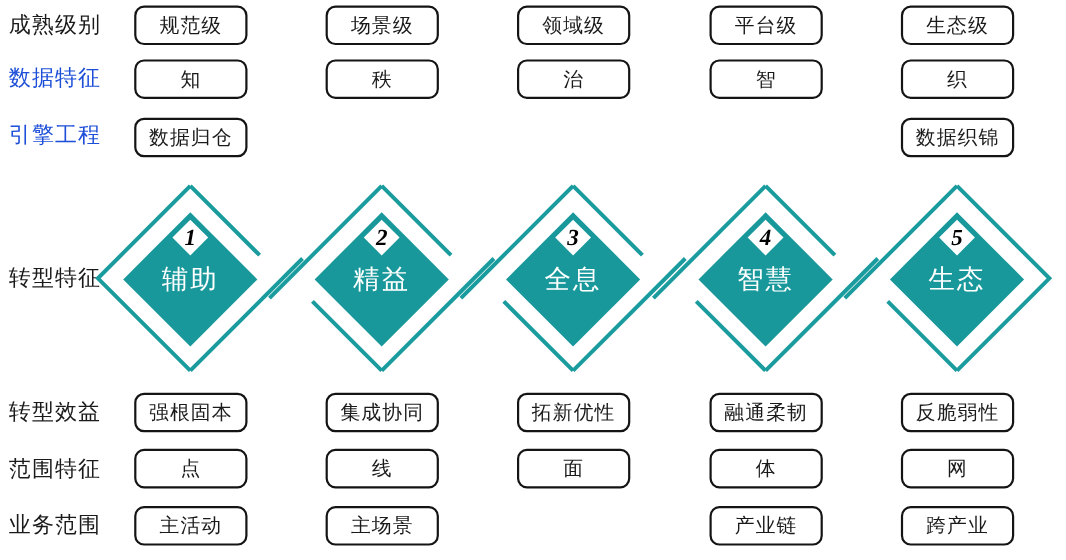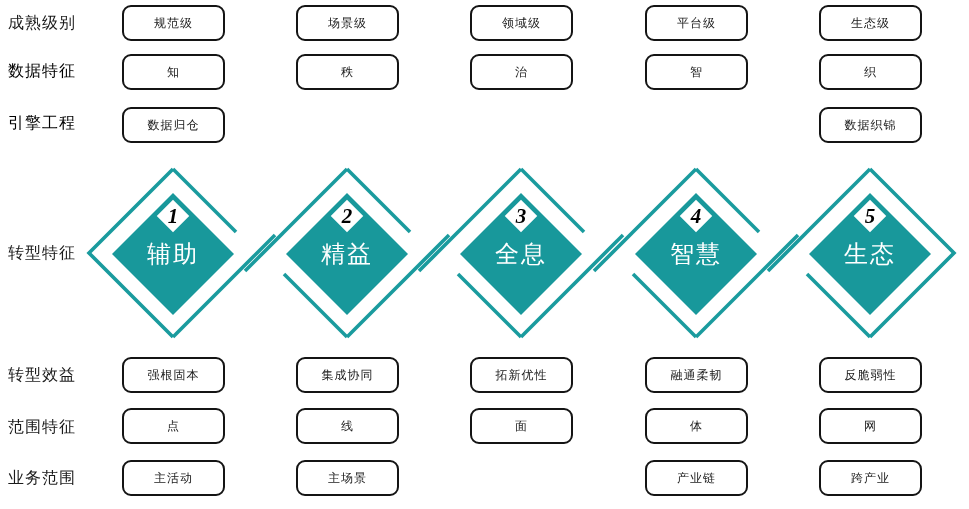--- a/index.html
+++ b/index.html
@@ -2,28 +2,28 @@
 <html><head>
 <meta charset="utf-8">
 <style>
   html,body{margin:0;padding:0;background:#ffffff;}
   #canvas{
     position:relative;width:969px;height:509px;background:#ffffff;overflow:hidden;
     font-family:"Liberation Sans",sans-serif;
   }
   .rowlabel{
     position:absolute;left:8px;height:22px;line-height:22px;
-    font-size:16px;color:#1a1a1a;letter-spacing:1px;white-space:nowrap;
+    font-size:20px;color:#1a1a1a;letter-spacing:1px;white-space:nowrap;
   }
-  .rowlabel.red{color:#000000;font-family:Liberation Serif, serif;}
+  .rowlabel.red{color:#1d4ed8;font-family:Liberation Serif, serif;}
   .box{
     position:absolute;width:103px;height:36px;box-sizing:border-box;
     border:2.5px solid #141414;border-radius:9px;background:#ffffff;
     display:flex;align-items:center;justify-content:center;
-    font-size:12px;color:#1a1a1a;letter-spacing:1px;white-space:nowrap;
+    font-size:18px;color:#1a1a1a;letter-spacing:1px;white-space:nowrap;
   }
   .c1{left:122px}.c2{left:296px}.c3{left:470px}.c4{left:645px}.c5{left:819px}
   .rA{top:5px}.rB{top:54px}.rC{top:107px}.rD{top:357px}.rE{top:408px}.rF{top:460px}
   #diamond-band{position:absolute;left:0;top:158px;}
   .outline{stroke:#1a9b9e;stroke-width:3.6;fill:none;}
   .inner{fill:#18989b;}
   .badge{fill:#ffffff;}
   .num{
     font-family:"Liberation Serif",serif;font-weight:bold;font-style:italic;
     font-size:21px;fill:#000000;text-anchor:middle;

